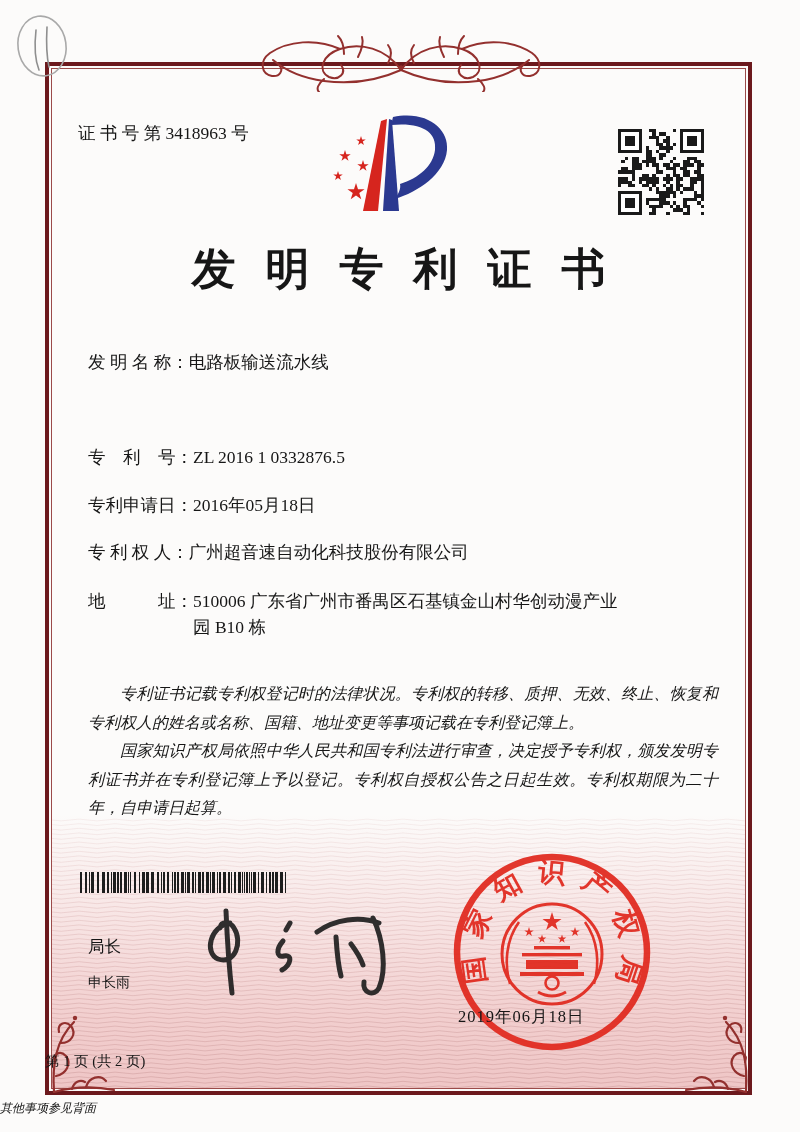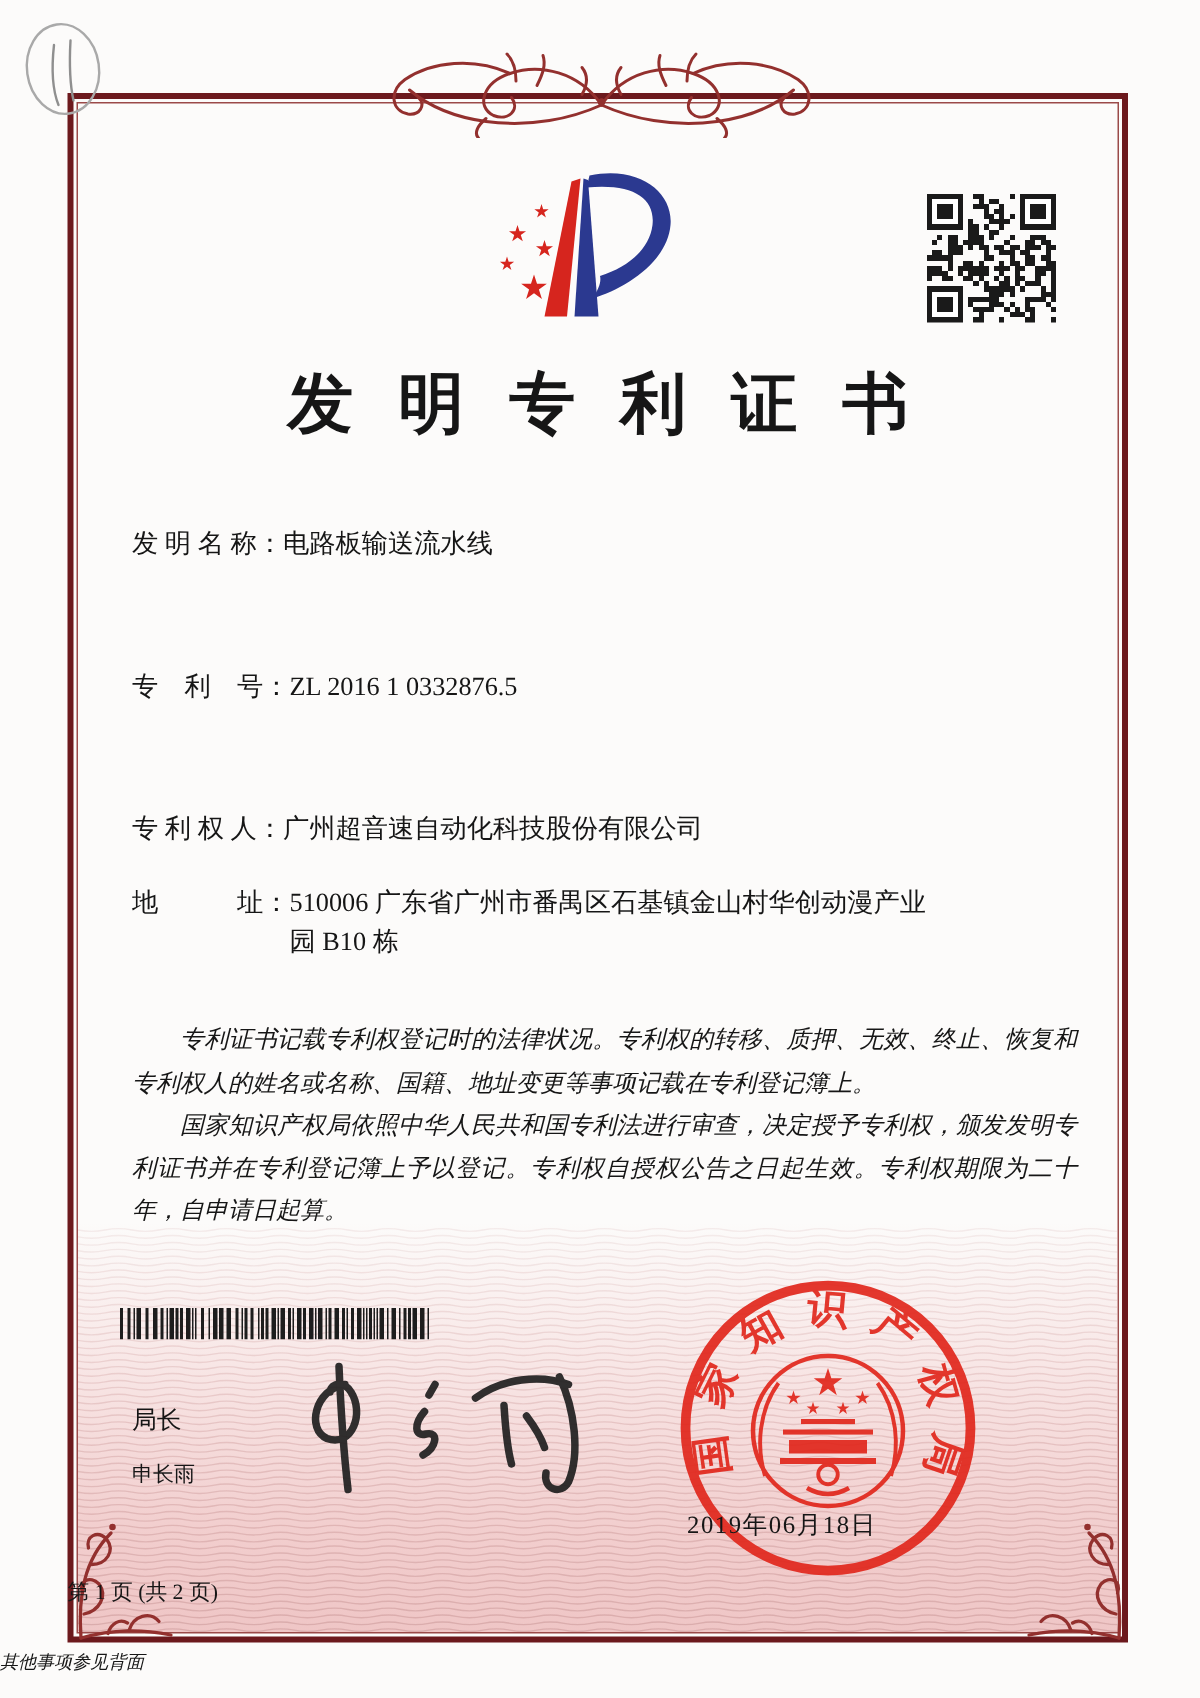--- a/index.html
+++ b/index.html
@@ -157,20 +157,21 @@
       <path d="M6,80 C28,74 46,74 66,78"></path>
       <path d="M38,75 C41,65 52,62 58,69"></path>
       <path d="M24,77 C26,70 32,67 37,70"></path>
       <circle cx="27" cy="6" r="2.2" fill="#93302e" stroke="none"></circle>
     </g>
   </svg>
   <svg class="abs orn-br" width="70" height="82" viewBox="0 0 70 82">
     <use href="#corner" transform="translate(70,0) scale(-1,1)"></use>
   </svg>
 
+  <div class="abs cert-no pre">证 书 号 第 3418963 号</div>
 
   <svg class="abs logo" width="150" height="112" viewBox="0 0 150 112">
     <defs>
       <path id="star" d="M0,-1 L0.2245,-0.309 L0.951,-0.309 L0.3633,0.118 L0.5878,0.809 L0,0.382 L-0.5878,0.809 L-0.3633,0.118 L-0.951,-0.309 L-0.2245,-0.309 Z"></path>
     </defs>
     <polygon points="56,16 62,14 53,106 38,106" fill="#d6251e"></polygon>
     <polygon points="64,14 67,15 74,106 58,106" fill="#2b3990"></polygon>
     <path d="M68,12 C102,5 124,24 122,45 C120,69 93,87 70,94 C74,88 76,83 75,79 C94,73 108,61 110,45 C112,27 97,17 66,20 Z" fill="#2b3990"></path>
     <use href="#star" transform="translate(36,36) scale(5)" fill="#d6251e"></use>
     <use href="#star" transform="translate(20,51) scale(6)" fill="#d6251e"></use>
@@ -399,20 +400,21 @@
       <rect x="20" y="2" width="3" height="3" fill="#1a1a1a"></rect>
       <rect x="0" y="18" width="7" height="7" fill="#1a1a1a"></rect>
       <rect x="1" y="19" width="5" height="5" fill="#fff"></rect>
       <rect x="2" y="20" width="3" height="3" fill="#1a1a1a"></rect>
     </svg>
 
   <div class="abs field f0"><span class="pre">发 明 名 称：</span><span>电路板输送流水线</span></div>
 
   <div class="abs doc-title">发明专利证书</div>
   <div class="abs field f2"><span class="pre">专　利　号：</span><span>ZL 2016 1 0332876.5</span></div>
+  <div class="abs field f3"><span class="pre">专利申请日：</span><span>2016年05月18日</span></div>
   <div class="abs field f4"><span class="pre">专 利 权 人：</span><span>广州超音速自动化科技股份有限公司</span></div>
   <div class="abs field f5"><span class="pre" style="vertical-align:top;line-height:26px">地　　　址：</span><span class="addr-val"><span>510006 广东省广州市番禺区石基镇金山村华创动漫产业</span><br><span>园 B10 栋</span></span></div>
 
   <div class="abs paras">
     <p>专利证书记载专利权登记时的法律状况。专利权的转移、质押、无效、终止、恢复和专利权人的姓名或名称、国籍、地址变更等事项记载在专利登记簿上。</p>
     <p>国家知识产权局依照中华人民共和国专利法进行审查，决定授予专利权，颁发发明专利证书并在专利登记簿上予以登记。专利权自授权公告之日起生效。专利权期限为二十年，自申请日起算。</p>
   </div>
 
   <svg class="abs barcode" id="barcode" width="212" height="21" viewBox="0 0 212 21">
       <rect x="0" y="0" width="2" height="21" fill="#1d1d1d"></rect>

